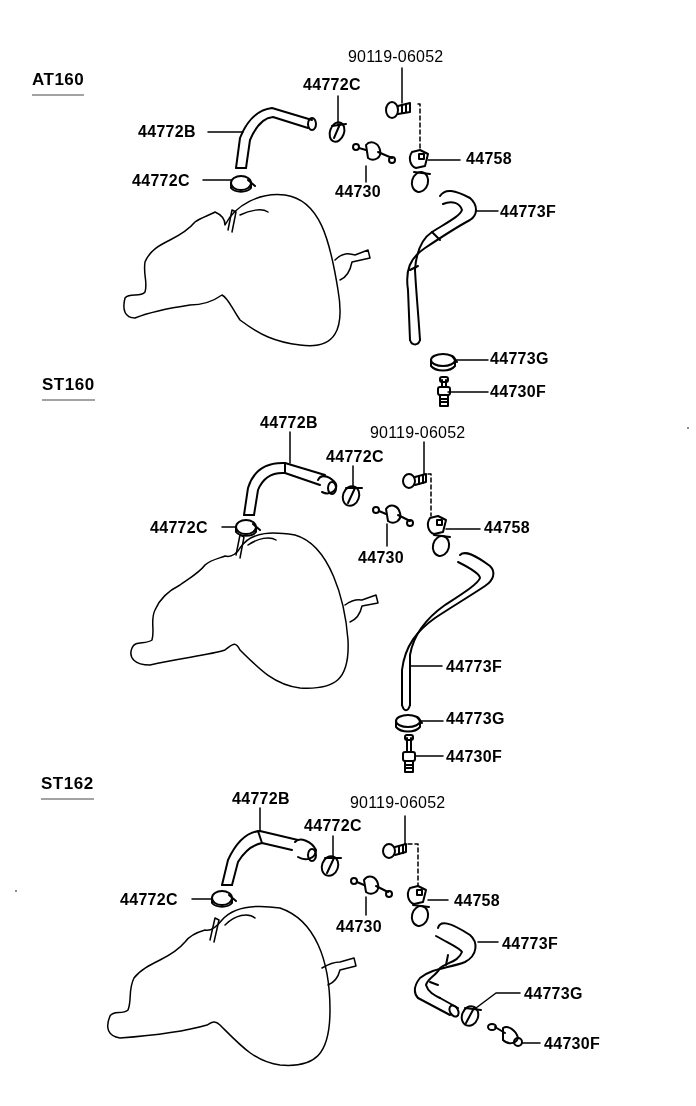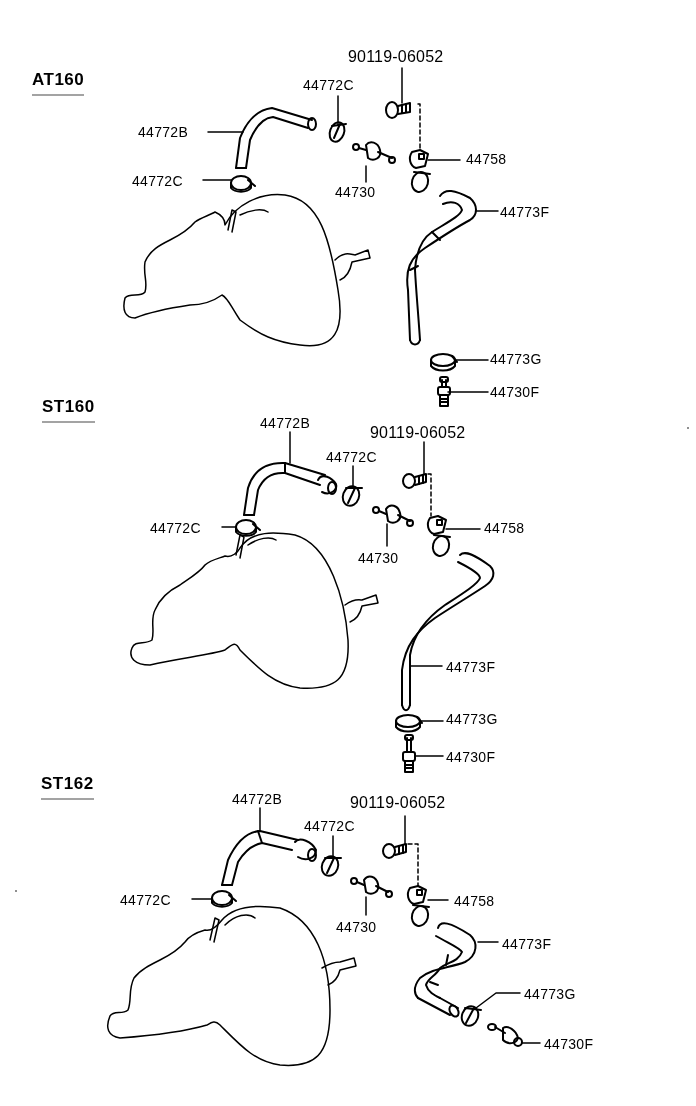--- a/index.html
+++ b/index.html
@@ -1,18 +1,18 @@
 <!DOCTYPE html>
 <html><head>
 <meta charset="utf-8">
 <style>
   html, body { margin: 0; padding: 0; background: #ffffff; }
   body { width: 696px; height: 1106px; position: relative; overflow: hidden; font-family: "Liberation Sans", "DejaVu Sans", sans-serif; color: #000; }
   .canvas { position: absolute; left: 0; top: 0; width: 696px; height: 1106px; }
-  .lbl { position: absolute; font-family: "Liberation Sans", "DejaVu Sans", sans-serif; font-weight: normal; font-size: 14px; line-height: 18px; white-space: nowrap; letter-spacing: 0.3px; color: #000; }
+  .lbl { position: absolute; font-family: "Liberation Sans", "DejaVu Sans", sans-serif; font-weight: bold; font-size: 16px; line-height: 18px; white-space: nowrap; letter-spacing: 0.3px; color: #000; }
   .lbl.sm { font-size: 16px; font-weight: normal; letter-spacing: 0.2px; }
   .title { position: absolute; font-family: "Liberation Sans", "DejaVu Sans", sans-serif; font-weight: bold; font-size: 17px; line-height: 20px; padding-bottom: 4px; border-bottom: 2px solid #a3a3a3; letter-spacing: 0.5px; }
   .code { position: absolute; font-family: "Liberation Sans", "DejaVu Sans", sans-serif; font-weight: bold; font-size: 15px; }
   svg path, svg line, svg ellipse, svg rect, svg polyline, svg circle { vector-effect: non-scaling-stroke; }
 </style>
 </head>
 <body>
 
 <svg class="canvas" viewBox="0 0 696 1106" width="696" height="1106" fill="none" stroke="#000" stroke-width="2" stroke-linecap="round" stroke-linejoin="round">
 
@@ -260,21 +260,21 @@
 <div class="lbl sm" style="left:348px; top:48px;">90119-06052</div>
 <div class="lbl" style="left:303px; top:76px;">44772C</div>
 <div class="lbl" style="left:138px; top:123px;">44772B</div>
 <div class="lbl" style="left:132px; top:172px;">44772C</div>
 <div class="lbl" style="left:335px; top:183px;">44730</div>
 <div class="lbl" style="left:466px; top:150px;">44758</div>
 <div class="lbl" style="left:500px; top:203px;">44773F</div>
 <div class="lbl" style="left:490px; top:350px;">44773G</div>
 <div class="lbl" style="left:490px; top:383px;">44730F</div>
 
-<div class="title" style="left:42px; top:397px;">ST160</div>
+<div class="title" style="left:42px; top:375px;">ST160</div>
 <div class="lbl" style="left:260px; top:414px;">44772B</div>
 <div class="lbl sm" style="left:370px; top:424px;">90119-06052</div>
 <div class="lbl" style="left:326px; top:448px;">44772C</div>
 <div class="lbl" style="left:150px; top:519px;">44772C</div>
 <div class="lbl" style="left:358px; top:549px;">44730</div>
 <div class="lbl" style="left:484px; top:519px;">44758</div>
 <div class="lbl" style="left:446px; top:658px;">44773F</div>
 <div class="lbl" style="left:446px; top:710px;">44773G</div>
 <div class="lbl" style="left:446px; top:748px;">44730F</div>
 

